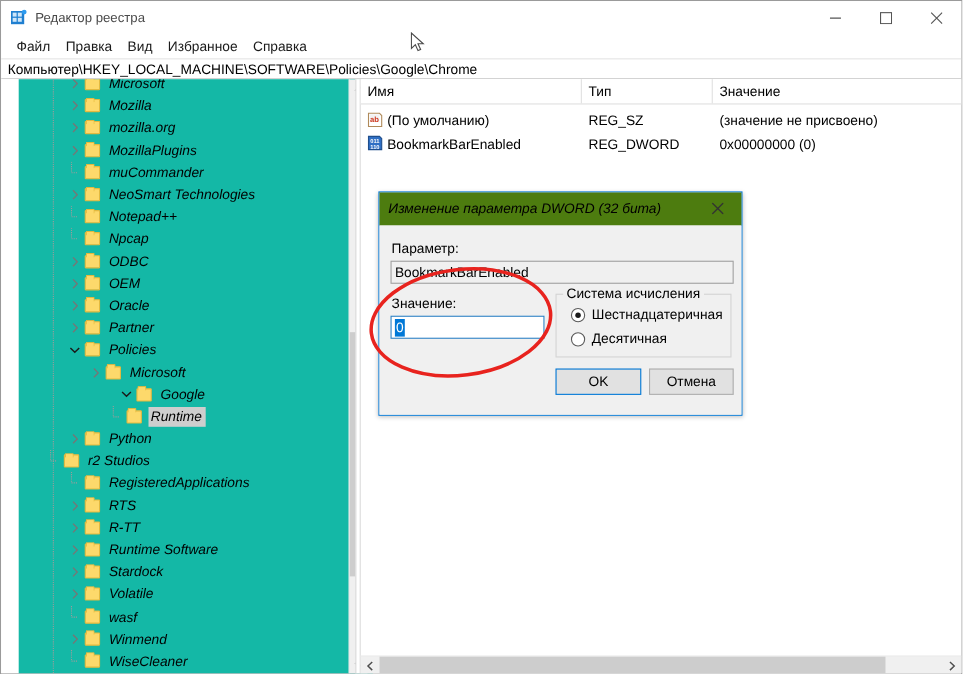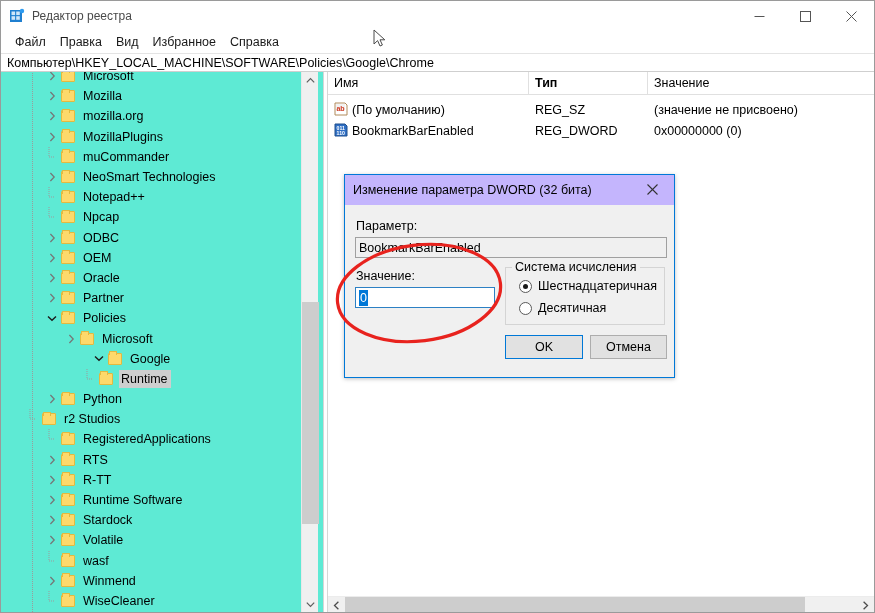--- a/index.html
+++ b/index.html
@@ -68,23 +68,24 @@
   }
 
   
   #content {
     position: absolute; left: 0; top: 71px; width: 873px; height: 541px;
     background: #ffffff;
   }
 
   
   #tree-pane {
-    position: absolute; left: 0; top: 0; width: 322px; height: 541px;
-    background: #5eead4;
+    position: absolute; left: 16px; top: 0; width: 322px; height: 541px;
+    background: #14b8a6;
     overflow: hidden;
+    font-style: italic;
   }
   #tree-list {
     position: absolute; left: 0; top: -6px; width: 305px;
   }
   .tree-row {
     position: relative;
     height: 20.2px;
     display: flex; align-items: center;
     white-space: nowrap;
     font-size: 12.5px; color: #000;
@@ -171,21 +172,21 @@
     border-bottom: 1px solid #e0e0e0;
   }
   .col-head {
     position: absolute; top: 0; height: 22px;
     font-size: 12.5px; color: #000;
     display: flex; align-items: center;
     padding-left: 6px;
     border-right: 1px solid #e0e0e0;
   }
   #col-name { left: 0; width: 201px; }
-  #col-type { left: 201px; width: 119px; font-weight: bold; }
+  #col-type { left: 201px; width: 119px; }
   #col-value { left: 320px; width: 226px; border-right: none; }
 
   .list-row {
     position: absolute; left: 0; width: 546px; height: 21px;
     display: flex; align-items: center;
     font-size: 12.5px; color: #000;
   }
   .val-icon {
     position: absolute; left: 5px; top: 2px; width: 16px; height: 16px;
   }
@@ -214,21 +215,22 @@
   
   #dialog {
     position: absolute; left: 343px; top: 173px;
     width: 331px; height: 204px;
     background: #f0f0f0;
     border: 1px solid #0078d7;
     box-shadow: 0 1px 4px rgba(0,0,0,0.25);
   }
   #dlg-titlebar {
     position: absolute; left: 0; top: 0; width: 329px; height: 30px;
-    background: #c4b5fd;
+    background: #4d7c0f;
+    font-style: italic;
   }
   #dlg-title {
     position: absolute; left: 8px; top: 8px;
     font-size: 12.5px; color: #000; line-height: 15px; white-space: nowrap;
   }
   #dlg-close {
     position: absolute; right: 0; top: 0; width: 44px; height: 29px;
     display: flex; align-items: center; justify-content: center;
   }
   #dlg-body {

